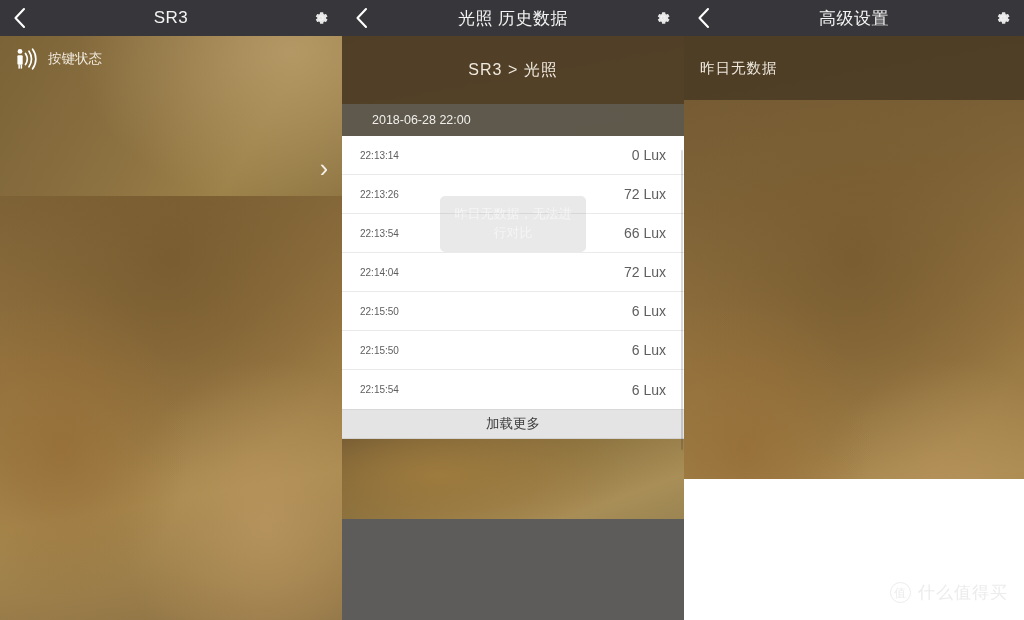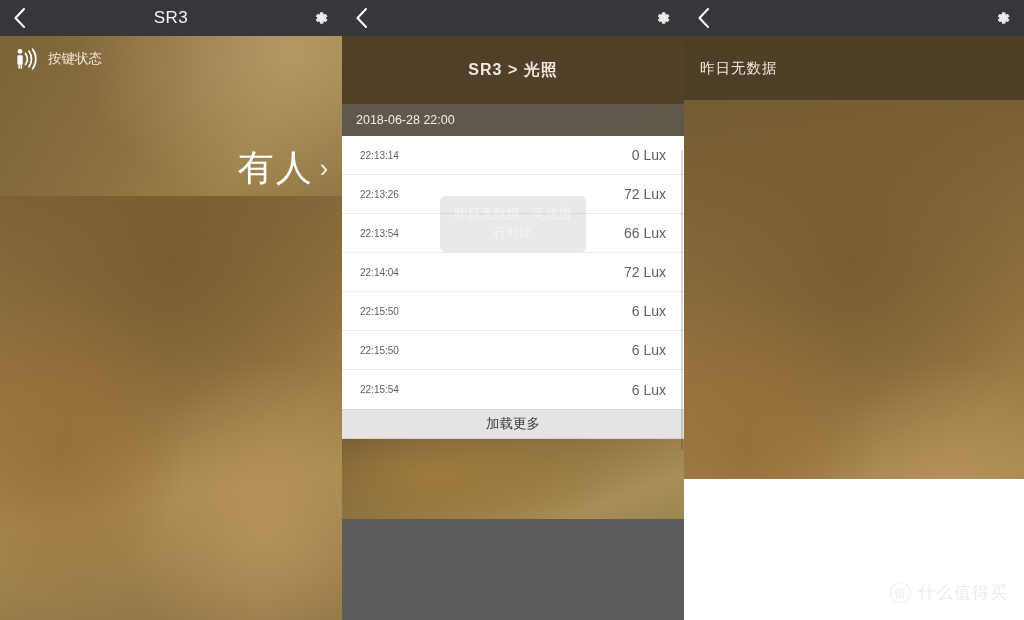--- a/index.html
+++ b/index.html
@@ -68,26 +68,26 @@
   .row-value { margin-left:auto; font-size:14px; color:#6d6d6d; }
   .row-chev { margin-left:8px; color:#c3c3c3; font-size:17px; font-weight:300; line-height:1; }
   .gap-strip { height:28px; }
   .no-icon-pad { padding-left:18px; }
 
   .panel1-rest { position:relative; flex:1; }
 
   
   .p2-head {
     position:relative; height:68px; background:rgba(72,58,36,.80);
-    display:flex; align-items:center; justify-content:center; z-index:3;font-weight:bold;
+    display:flex; align-items:center; justify-content:center; z-index:3;
   }
   .p2-head-text { color:#efe9de; font-size:16px; letter-spacing:1px; }
   .p2-datebar {
     position:relative; height:32px; background:rgba(94,88,78,.94);
-    display:flex; align-items:center; padding-left:14px; z-index:3;
+    display:flex; align-items:center; padding-left:30px; z-index:3;
   }
   .p2-date { color:#f0efec; font-size:12.5px; }
   .hist-list { position:relative; background:#fff; z-index:3; }
   .hist-row {
     display:flex; align-items:center; height:39px; padding:0 18px 0 18px;
     border-bottom:1px solid #eaeaea; background:#fff; cursor:pointer;
   }
   .hist-time { font-size:10px; color:#5e5e5e; }
   .hist-val { margin-left:auto; font-size:14px; color:#5e5e5e; }
   .load-more {
@@ -187,21 +187,20 @@
           <rect x="3.4" y="7.2" width="5.3" height="9.6" rx="1.1" fill="#fff"></rect>
           <rect x="4.4" y="16.6" width="1.5" height="4" fill="#fff"></rect>
           <rect x="6.6" y="16.6" width="1.5" height="4" fill="#fff"></rect>
           <path d="M11.5 5.5a10 10 0 0 1 0 11" fill="none" stroke="#fff" stroke-width="1.7" stroke-linecap="round"></path>
           <path d="M15 3.2a13.5 13.5 0 0 1 0 15.6" fill="none" stroke="#fff" stroke-width="1.7" stroke-linecap="round"></path>
           <path d="M18.6 1.2a16.5 16.5 0 0 1 0 19.6" fill="none" stroke="#fff" stroke-width="1.7" stroke-linecap="round"></path>
         </svg>
         <span class="hero-tag-label">按键状态</span>
       </div>
       <div class="hero-main">
-        <span class="hero-value">有人</span>
         <span class="hero-arrow">›</span>
       </div>
     </div>
 
     <div class="list-block">
 
       <div class="list-row">
         <span class="row-icon">
           <svg width="19" height="16" viewBox="0 0 19 16">
             <path d="M7.6 1.3a6.7 6.7 0 0 0 0 13.4z" fill="#5a5a5a"></path>
@@ -258,20 +257,21 @@
 
   <div class="panel panel-2 col">
     <div class="bg-photo"></div>
 
     <div class="navbar">
       <div class="nav-btn">
         <svg class="chev-back" width="15" height="22" viewBox="0 0 15 22">
           <path d="M12 2 L3.5 11 L12 20" fill="none" stroke="#fff" stroke-width="2.1" stroke-linecap="round" stroke-linejoin="round"></path>
         </svg>
       </div>
+      <div class="nav-title">光照 历史数据</div>
       <div class="nav-btn nav-right">
         <svg class="gear" width="18" height="18" viewBox="0 0 24 24">
           <path fill="#f0f0f0" d="M12 8.4a3.6 3.6 0 1 0 0 7.2 3.6 3.6 0 0 0 0-7.2zm0 5.7a2.1 2.1 0 1 1 0-4.2 2.1 2.1 0 0 1 0 4.2z"></path>
           <path fill="#f0f0f0" opacity=".95" d="M20.3 13.6l-1.6-.9a6.9 6.9 0 0 0 0-1.4l1.6-.9a.6.6 0 0 0 .24-.78l-1.6-2.77a.6.6 0 0 0-.76-.26l-1.7.72a7 7 0 0 0-1.2-.7l-.22-1.83a.6.6 0 0 0-.6-.53h-3.2a.6.6 0 0 0-.6.53l-.22 1.83c-.42.19-.82.42-1.2.7l-1.7-.72a.6.6 0 0 0-.76.26l-1.6 2.77a.6.6 0 0 0 .24.78l1.6.9a6.9 6.9 0 0 0 0 1.4l-1.6.9a.6.6 0 0 0-.24.78l1.6 2.77c.15.26.46.37.76.26l1.7-.72c.38.28.78.51 1.2.7l.22 1.83c.4.3.3.53.6.53h3.2a.6.6 0 0 0 .6-.53l.22-1.83c.42-.19.82-.42 1.2-.7l1.7.72c.3.11.61 0 .76-.26l1.6-2.77a.6.6 0 0 0-.24-.78z"></path>
         </svg>
       </div>
     </div>
 
     <div class="p2-head">
       <span class="p2-head-text">SR3 &gt; 光照</span>
@@ -323,20 +323,21 @@
 
   <div class="panel panel-3 col">
     <div class="bg-photo"></div>
 
     <div class="navbar">
       <div class="nav-btn">
         <svg class="chev-back" width="15" height="22" viewBox="0 0 15 22">
           <path d="M12 2 L3.5 11 L12 20" fill="none" stroke="#fff" stroke-width="2.1" stroke-linecap="round" stroke-linejoin="round"></path>
         </svg>
       </div>
+      <div class="nav-title">高级设置</div>
       <div class="nav-btn nav-right">
         <svg class="gear" width="18" height="18" viewBox="0 0 24 24">
           <path fill="#f0f0f0" d="M12 8.4a3.6 3.6 0 1 0 0 7.2 3.6 3.6 0 0 0 0-7.2zm0 5.7a2.1 2.1 0 1 1 0-4.2 2.1 2.1 0 0 1 0 4.2z"></path>
           <path fill="#f0f0f0" opacity=".95" d="M20.3 13.6l-1.6-.9a6.9 6.9 0 0 0 0-1.4l1.6-.9a.6.6 0 0 0 .24-.78l-1.6-2.77a.6.6 0 0 0-.76-.26l-1.7.72a7 7 0 0 0-1.2-.7l-.22-1.83a.6.6 0 0 0-.6-.53h-3.2a.6.6 0 0 0-.6.53l-.22 1.83c-.42.19-.82.42-1.2.7l-1.7-.72a.6.6 0 0 0-.76.26l-1.6 2.77a.6.6 0 0 0 .24.78l1.6.9a6.9 6.9 0 0 0 0 1.4l-1.6.9a.6.6 0 0 0-.24.78l1.6 2.77c.15.26.46.37.76.26l1.7-.72c.38.28.78.51 1.2.7l.22 1.83c.4.3.3.53.6.53h3.2a.6.6 0 0 0 .6-.53l.22-1.83c.42-.19.82-.42 1.2-.7l1.7.72c.3.11.61 0 .76-.26l1.6-2.77a.6.6 0 0 0-.24-.78z"></path>
         </svg>
       </div>
     </div>
 
     <div class="p3-head">
       <span class="p3-head-text">昨日无数据</span>

